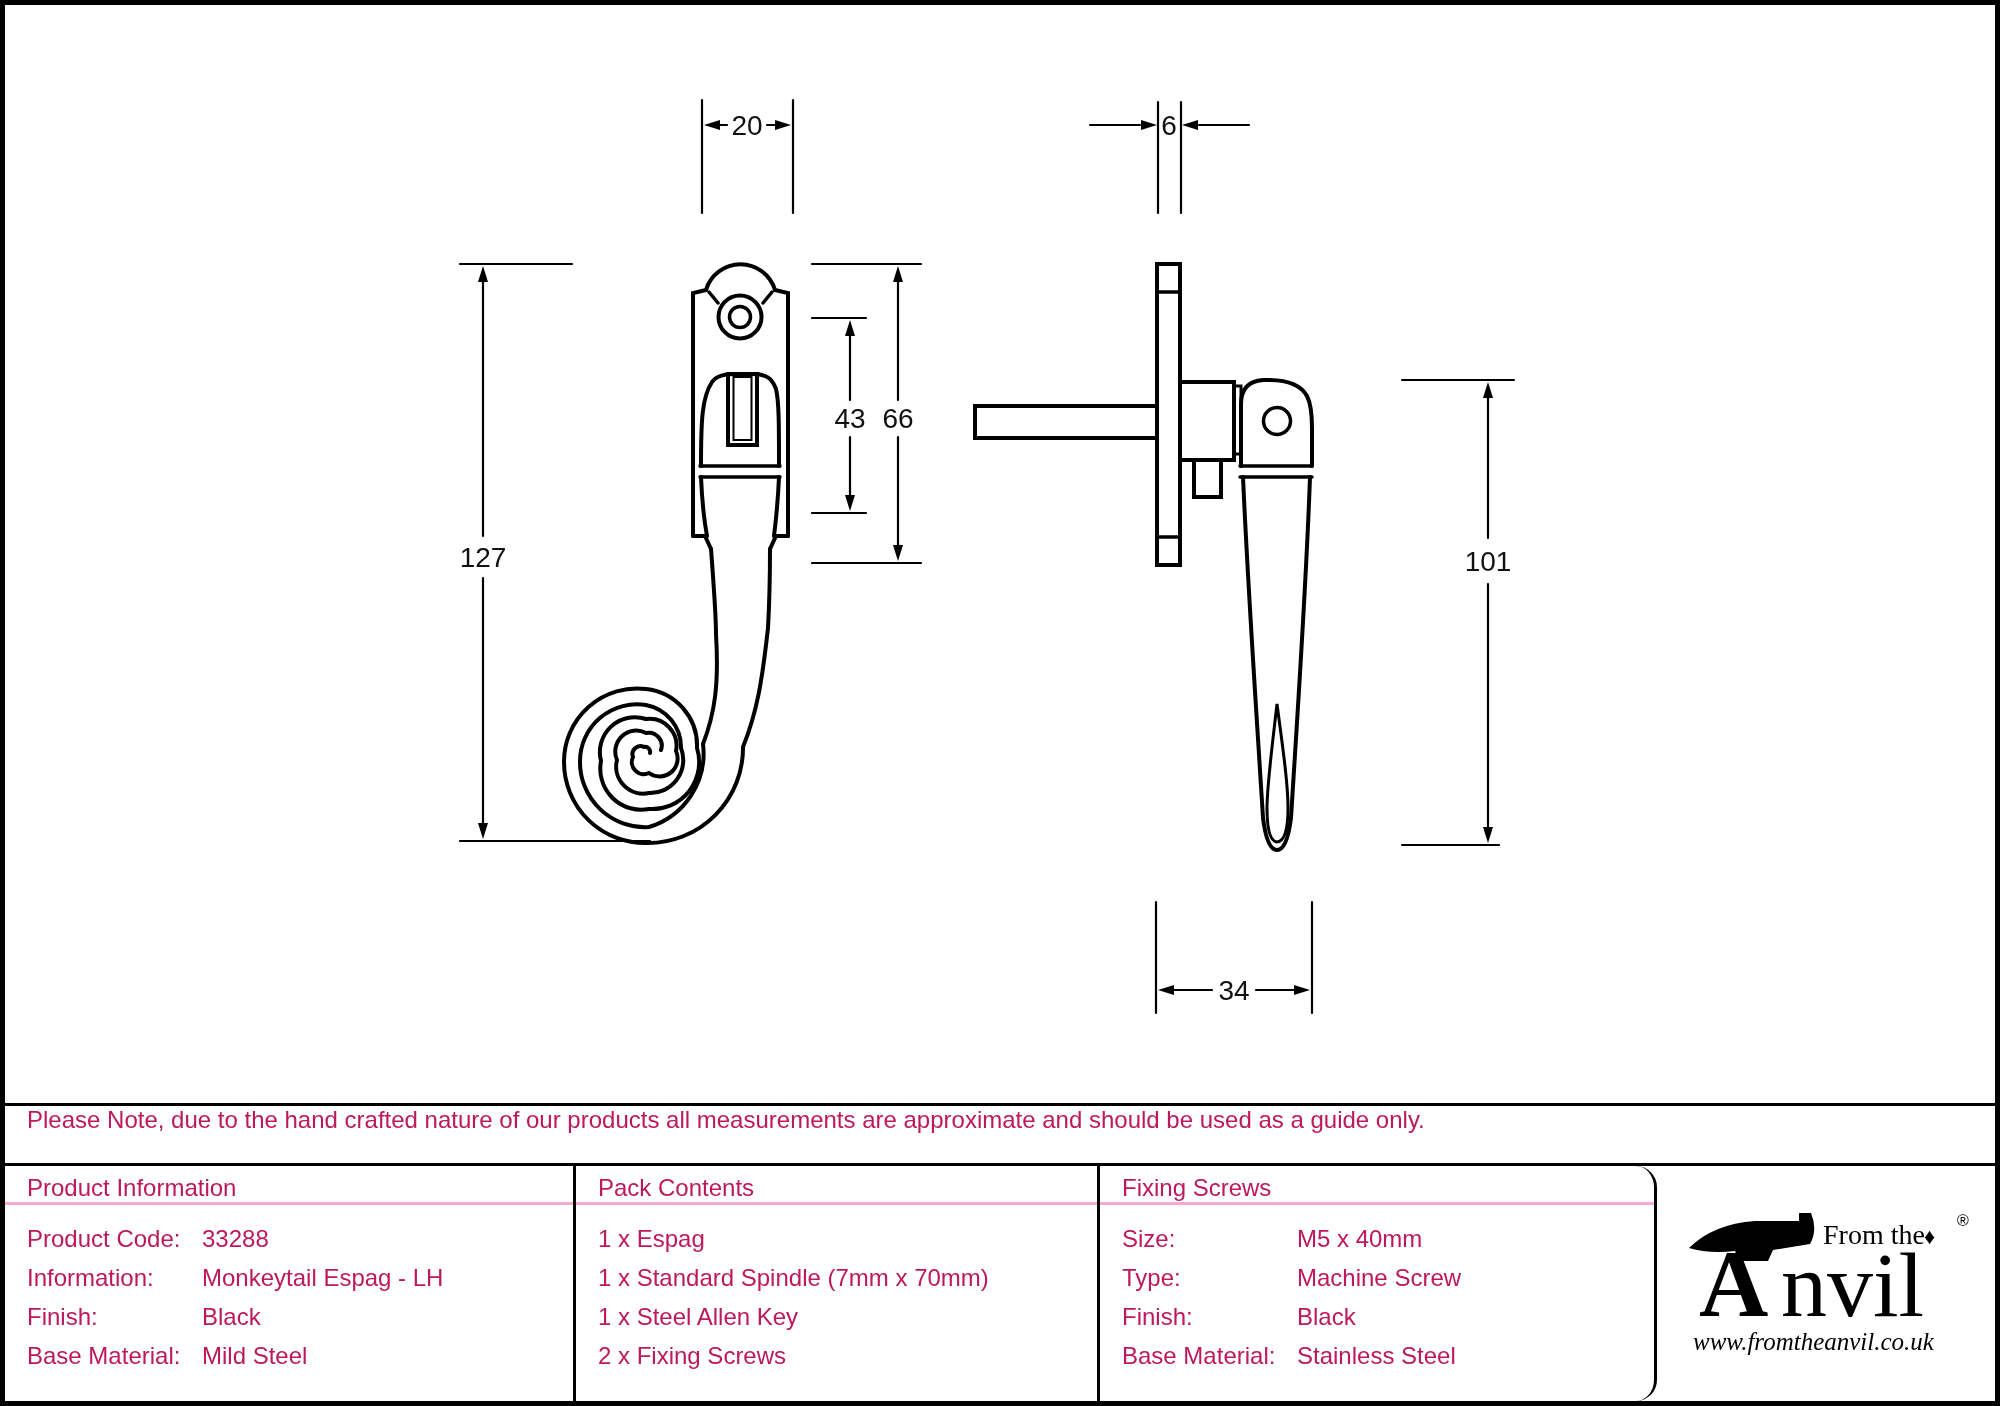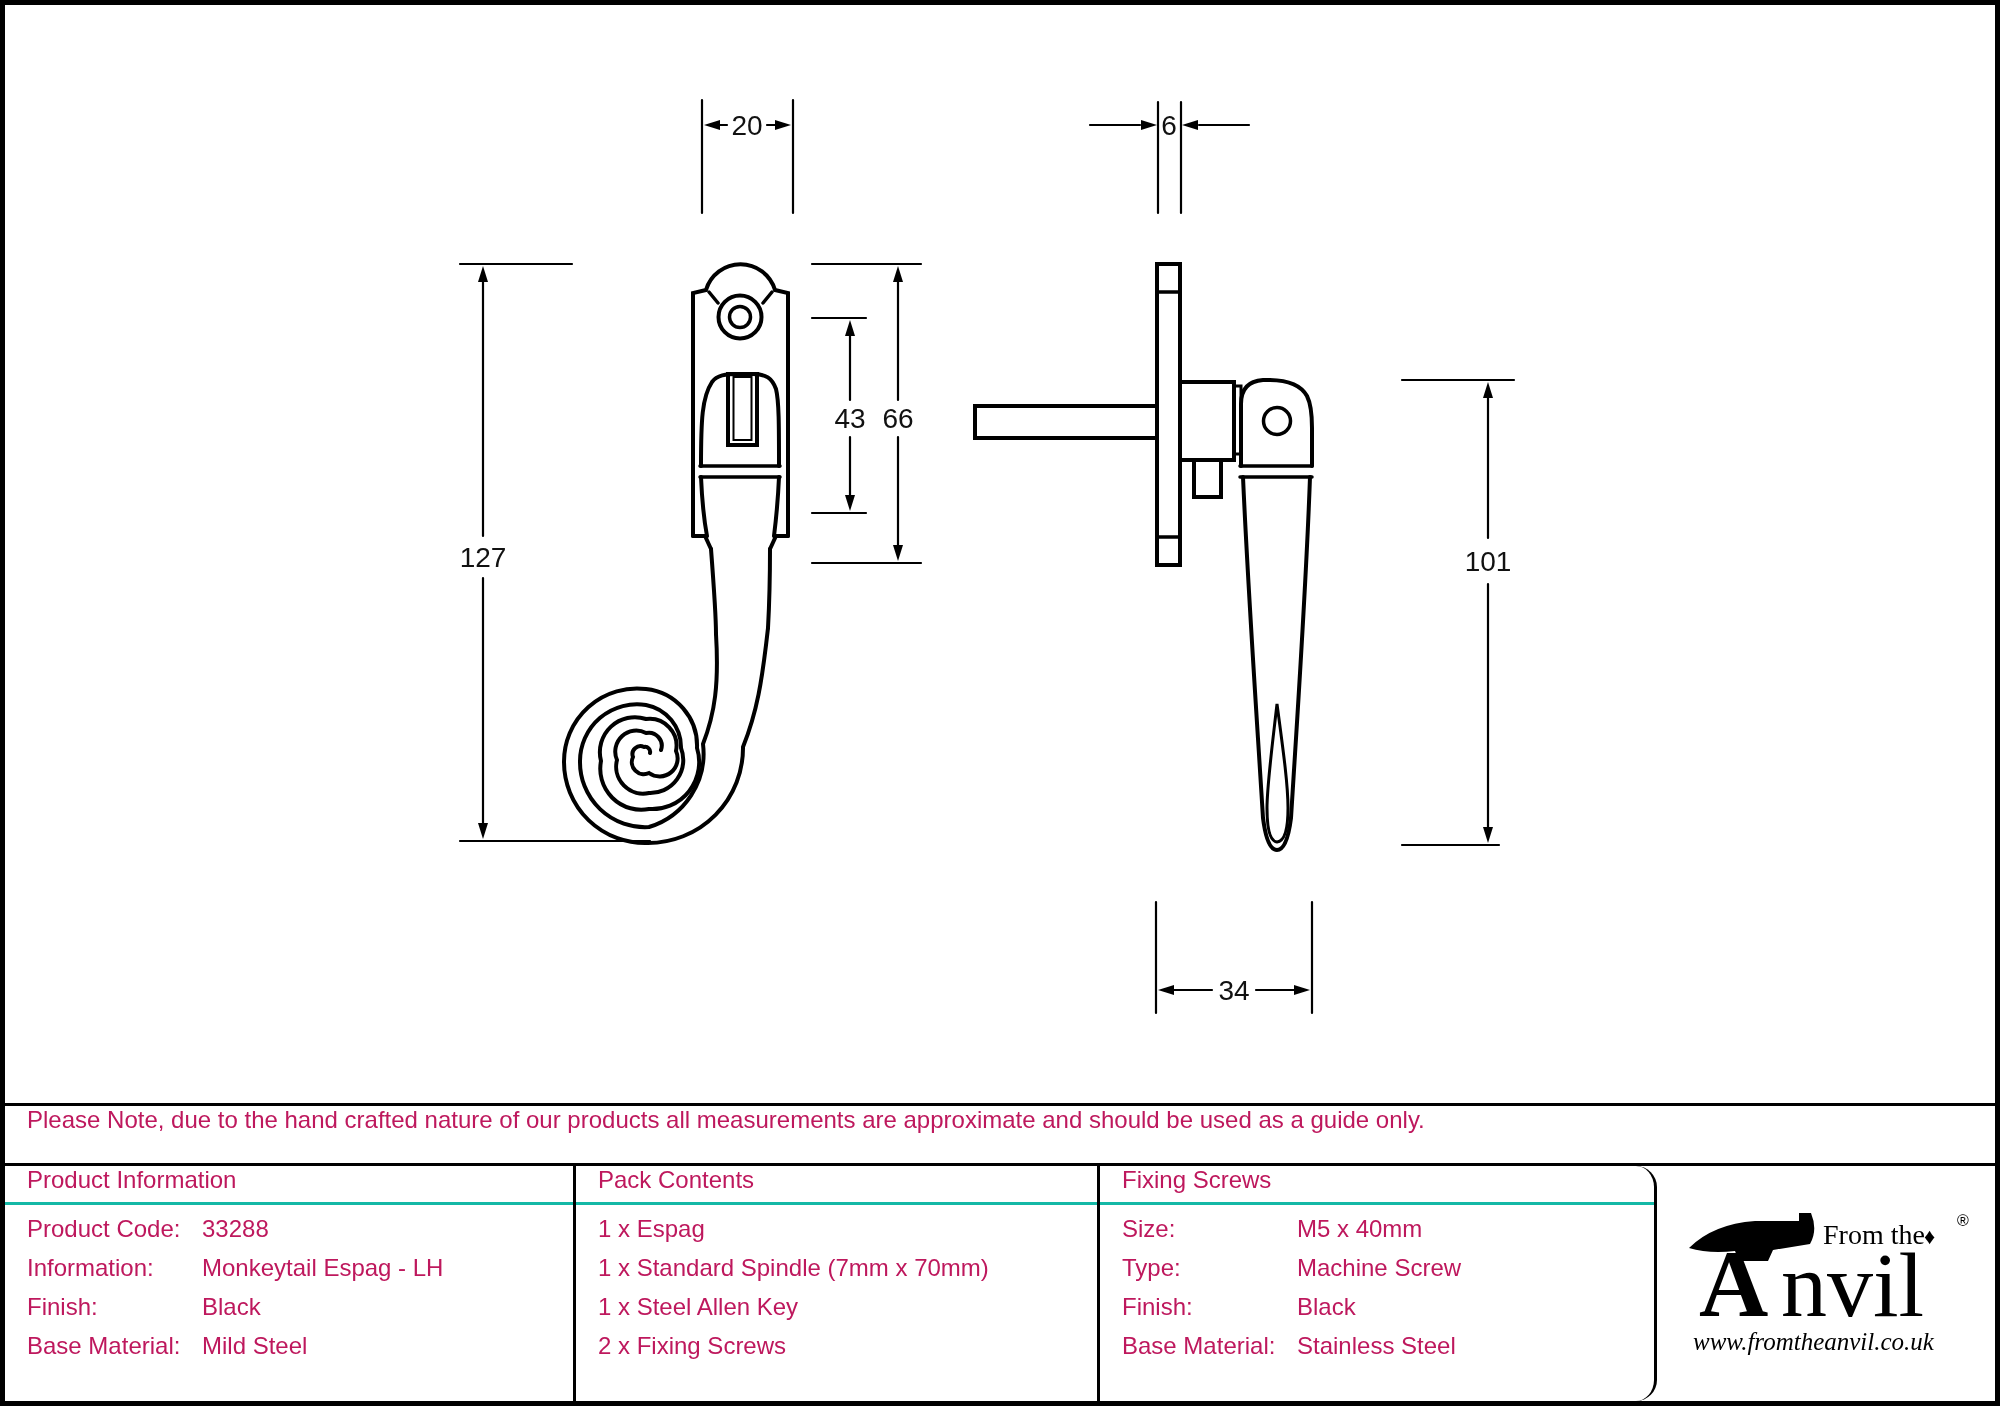--- a/index.html
+++ b/index.html
@@ -35,26 +35,26 @@
     display:flex;
     height:235px;
   }
   .col{height:100%;}
   .col-1{width:571px;border-right:3px solid #000;}
   .col-2{width:524px;border-right:3px solid #000;}
   .col-3{width:557px;border-right:3px solid #000;border-radius:21px;}
   .col-4{width:335px;display:flex;align-items:center;justify-content:center;}
   .col-header{
     height:39px;
-    border-bottom:3px solid #14b8a6;
-    display:flex;align-items:flex-start;
+    border-bottom:3px solid #f9a8d4;
+    display:flex;align-items:flex-end;
     padding-left:22px;
     font-size:24px;
   }
-  .col-body{padding:4px 0 0 22px;font-size:24px;}
+  .col-body{padding:14px 0 0 22px;font-size:24px;}
   .kv-row{display:flex;height:39px;align-items:center;}
   .kv-label{width:175px;flex:0 0 175px;}
   .kv-value{}
   .list-row{display:flex;height:39px;align-items:center;}
 
   
   .dim-text{
     font-family:"Liberation Sans", sans-serif;
     font-size:28px;
     fill:#111;

